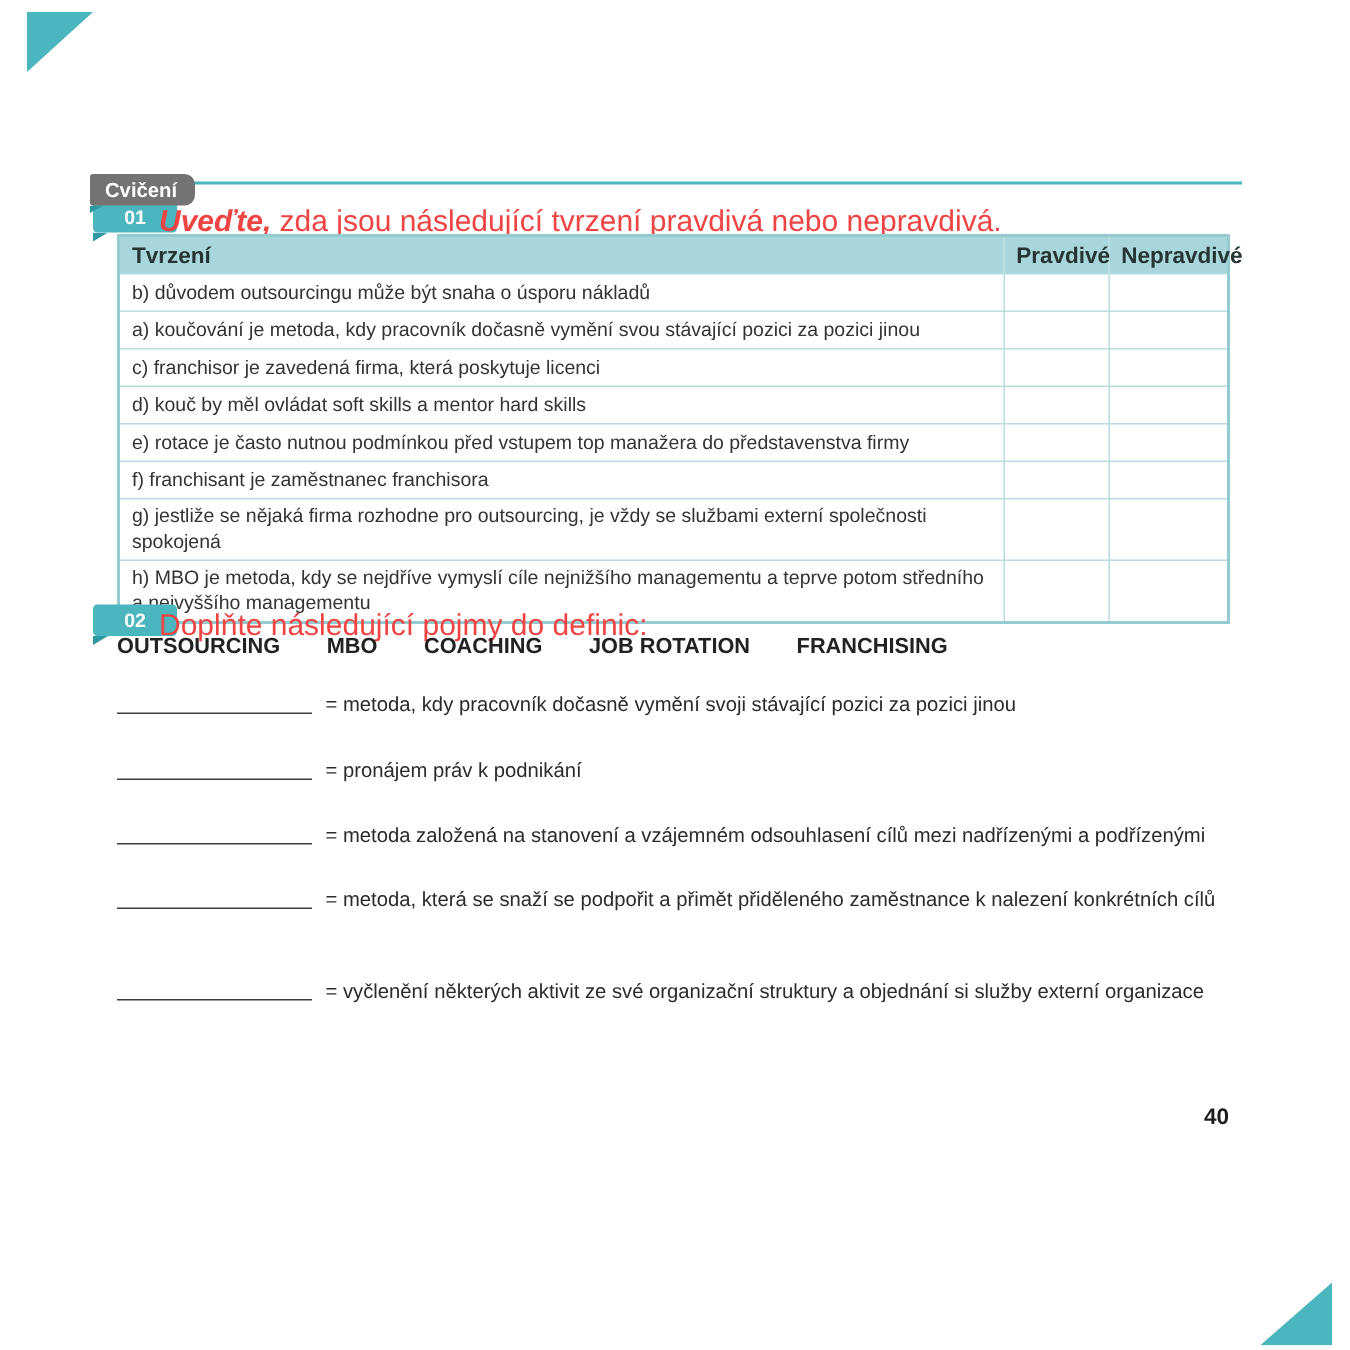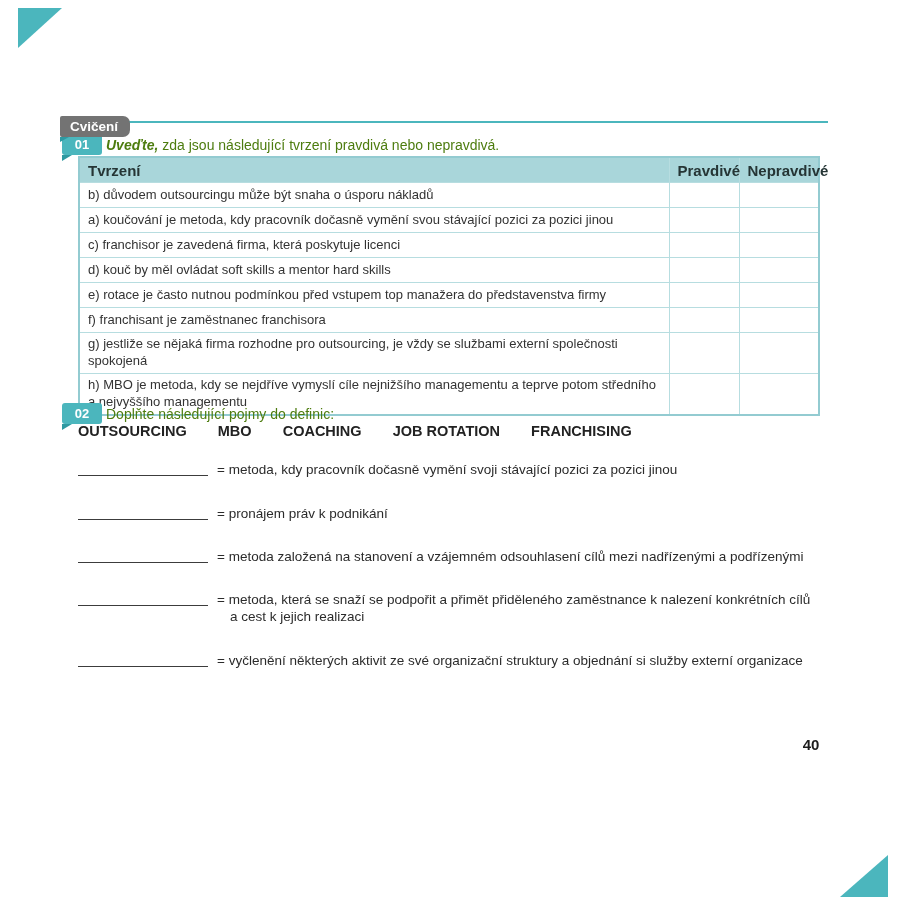--- a/index.html
+++ b/index.html
@@ -21,31 +21,31 @@
     padding:3px 12px 3px 10px; border-radius:2px 7px 7px 2px;
   }
   .section-tab::after {
     content:""; position:absolute; left:0; bottom:-5px; width:9px; height:5px;
     background:#2e99a1; clip-path:polygon(0 0, 100% 0, 0 100%);
   }
   .section-rule { position:absolute; left:60px; top:121px; width:768px; height:2px; background:#4bb6bd; }
 
   
   .badge {
-    position:absolute; width:40px; height:21px; background:#4bb6bd; border-radius:3px;
+    position:absolute; width:56px; height:21px; background:#4bb6bd; border-radius:3px;
     color:#fff; font-weight:bold; font-size:13px; text-align:center; line-height:21px;
   }
   .badge::after {
     content:""; position:absolute; left:0; bottom:-6px; width:10px; height:6px;
     background:#2e99a1; clip-path:polygon(0 0, 100% 0, 0 100%);
   }
   .badge-01 { left:62px; top:134px; }
   .badge-02 { left:62px; top:403px; }
 
-  .instruction { position:absolute; font-size:14px; color:#4d7c0f; white-space:nowrap; }
+  .instruction { position:absolute; font-size:20px; color:#ef4444; white-space:nowrap; }
   .instr-01 { left:106px; top:137px; }
   .instr-02 { left:106px; top:406px; }
   .instr-lead { font-weight:bold; font-style:italic; }
 
   
   .tvz-table {
     position:absolute; left:78px; top:156px; width:740px;
     border-collapse:collapse; table-layout:fixed; font-size:13px; color:#333;
     border:2px solid #93cbd1;
   }
@@ -182,21 +182,20 @@
 
   <div class="def-row def-d3">
     <span class="blank"></span>
     <span class="def-body">= metoda založená na stanovení a vzájemném odsouhlasení cílů mezi nadřízenými a podřízenými</span>
   </div>
 
   <div class="def-row def-d4">
     <span class="blank"></span>
     <span class="def-body">
       <span>= metoda, která se snaží se podpořit a přimět přiděleného zaměstnance k nalezení konkrétních cílů</span>
-      <span class="def-line2">a cest k jejich realizaci</span>
     </span>
   </div>
 
   <div class="def-row def-d5">
     <span class="blank"></span>
     <span class="def-body">= vyčlenění některých aktivit ze své organizační struktury a objednání si služby externí organizace</span>
   </div>
 
   <div class="page-num">40</div>
 

